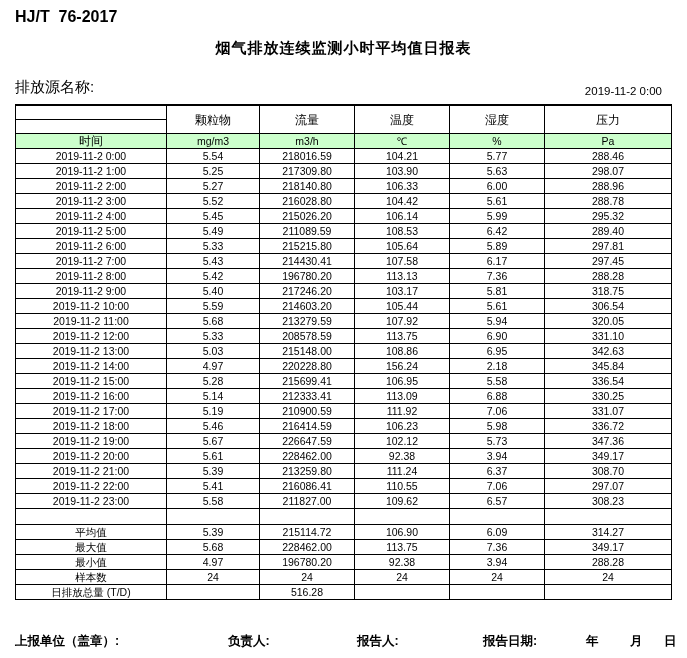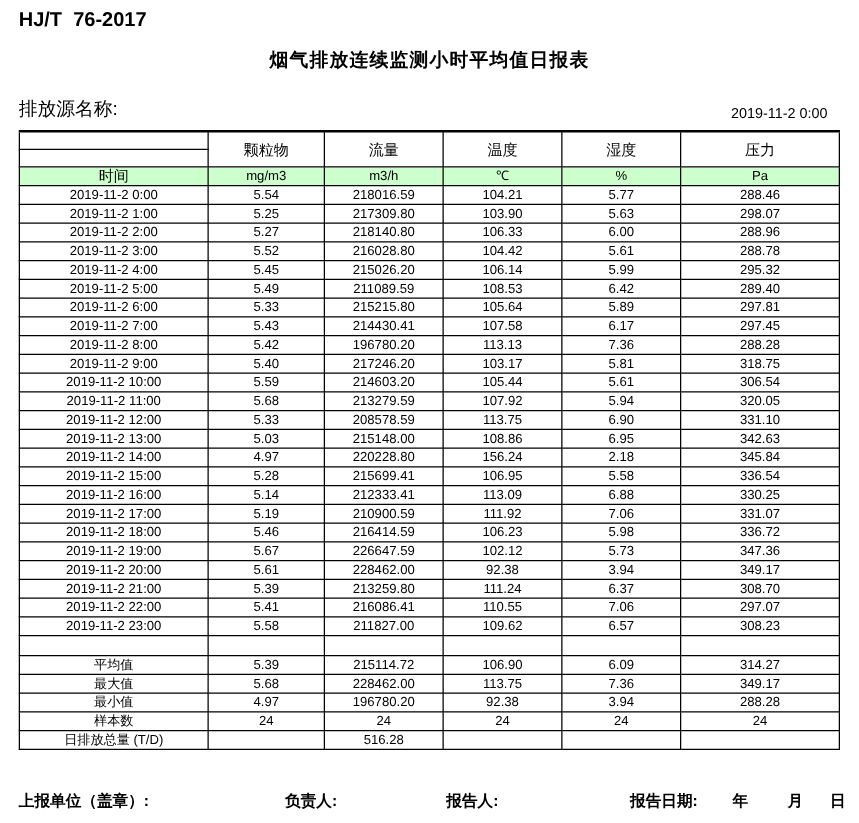--- a/index.html
+++ b/index.html
@@ -18,21 +18,21 @@
   tr.units th,tr.units td{background:#ccffcc;height:14px;font-size:10.5px;}
   tr.units th{font-size:12px;font-weight:normal;text-align:center;}
   tr.spacer td{height:15px;}
   tbody td{height:14px;}
   .note{font-weight:bold;font-size:12.5px;margin-top:9px;white-space:pre;}
   .sign-row{position:absolute;left:0;top:633px;width:687px;height:20px;font-weight:bold;font-size:12.5px;}
   .sign-row span{position:absolute;top:0;white-space:pre;}
   .lbl-unit{left:15px;}
   .lbl-resp{left:228px;}
   .lbl-rep{left:357px;}
-  .lbl-date{left:504px;}
+  .lbl-date{left:483px;}
   .lbl-year{left:586px;}
   .lbl-month{left:630px;}
   .lbl-day{left:664px;}
 </style>
 </head>
 <body>
 
 <div class="page">
 
   <div class="std">HJ/T  76-2017</div>

